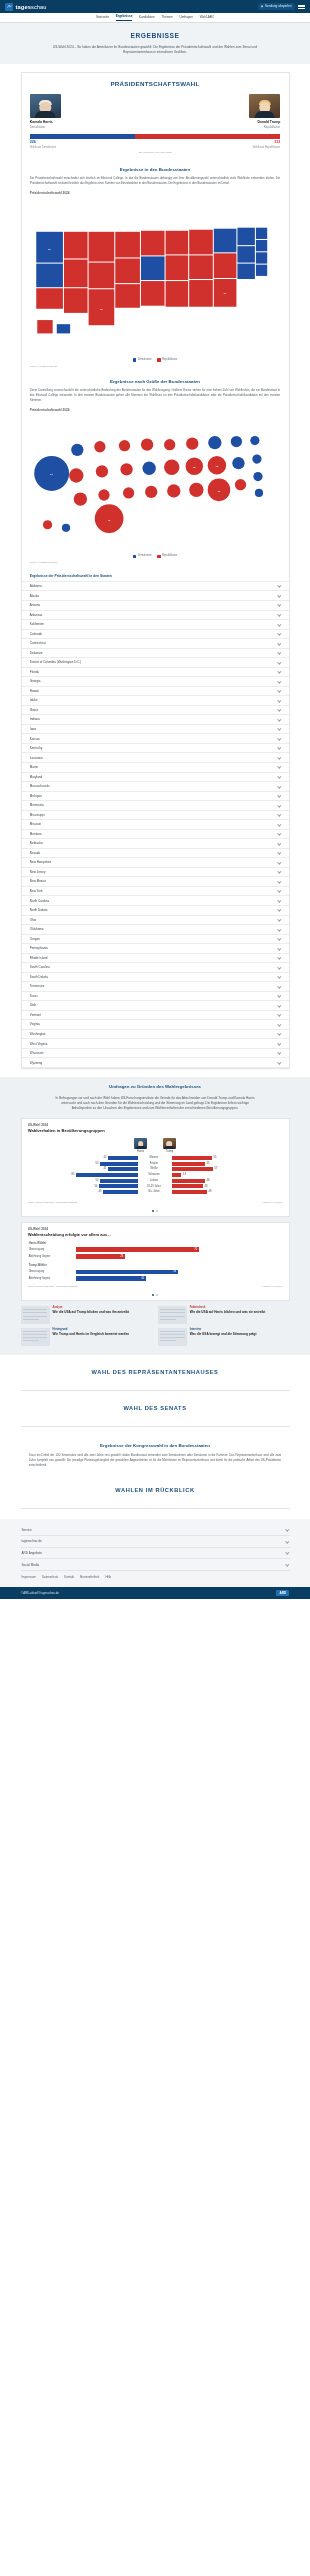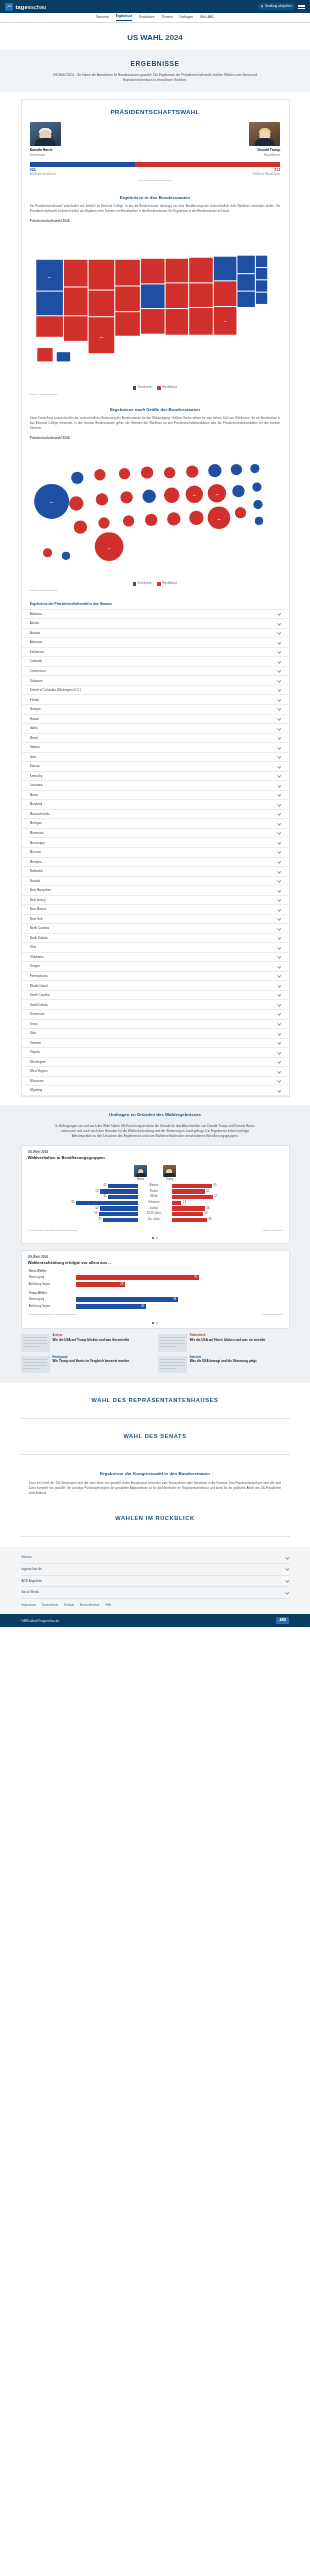--- a/index.html
+++ b/index.html
@@ -270,21 +270,20 @@
 
   <div class="navbar">
     <a href="#">Startseite</a>
     <a href="#" class="active">Ergebnisse</a>
     <a href="#">Kandidaten</a>
     <a href="#">Themen</a>
     <a href="#">Umfragen</a>
     <a href="#">Wahl-ABC</a>
   </div>
 
-  <div class="page-title">US WAHL 2024</div>
 
   <div class="section-band">
     <h2>ERGEBNISSE</h2>
     <p class="band-text">US-Wahl 2024 – So haben die Amerikaner ihr Bundesstaaten gewählt: Die Ergebnisse der Präsidentschaftswahl und der Wahlen zum Senat und Repräsentantenhaus in interaktiven Grafiken.</p>
   </div>
 
   <div style="padding-top:7.2px;">
     <div class="card">
       <div class="card-title">PRÄSIDENTSCHAFTSWAHL</div>
 

